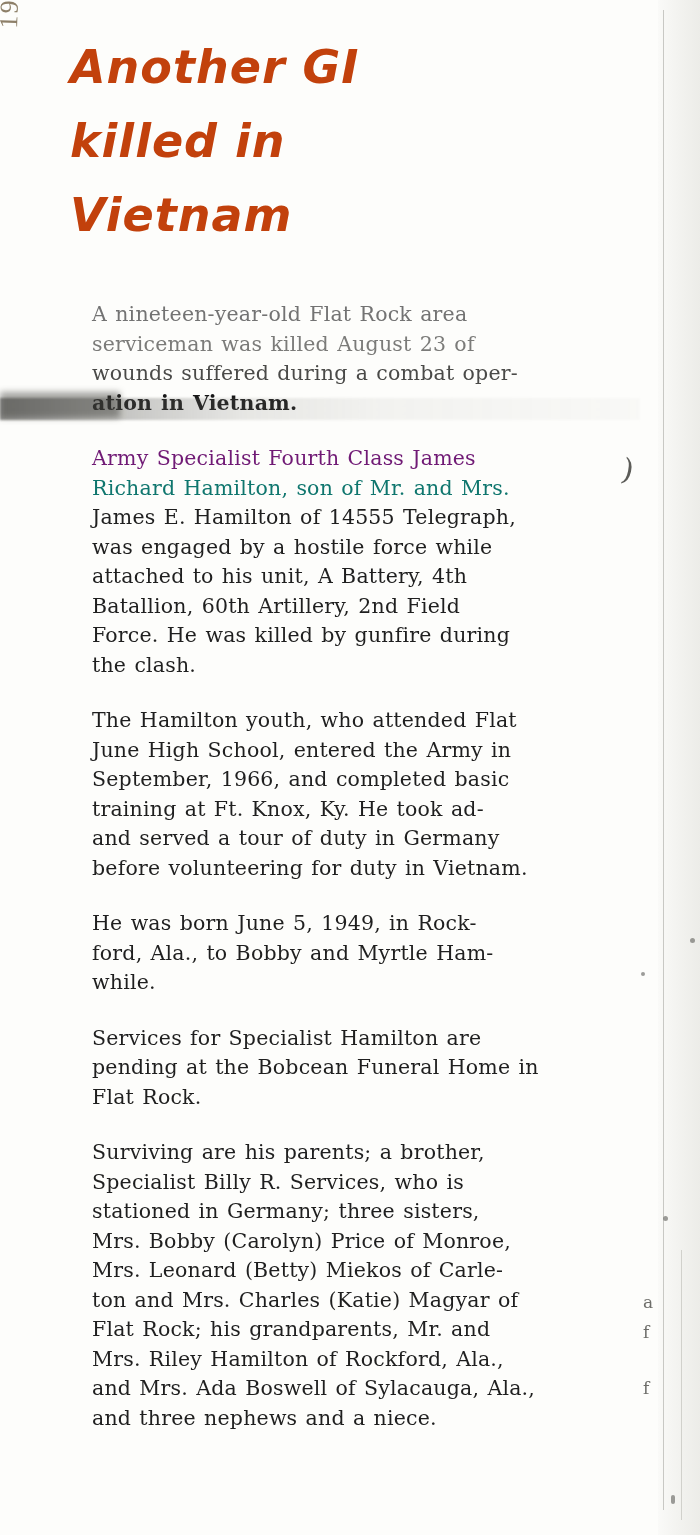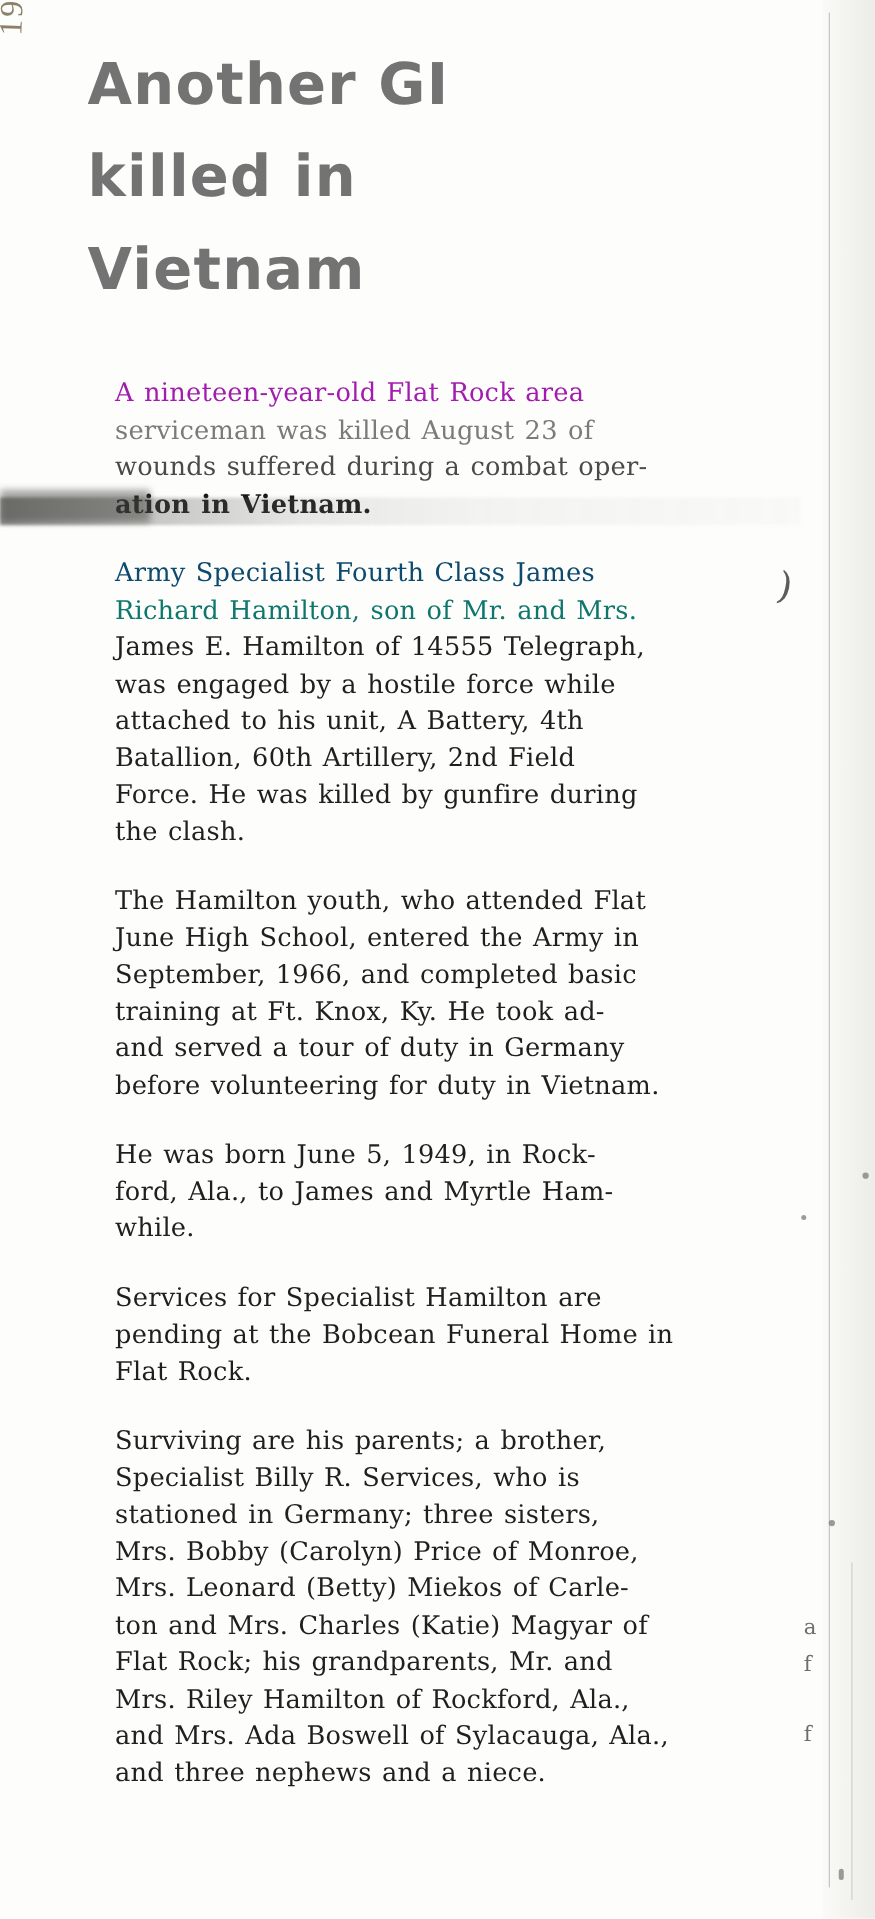--- a/index.html
+++ b/index.html
@@ -67,23 +67,24 @@
   }
 
   
   .headline {
     position: absolute;
     left: 70px;
     top: 30px;
     width: 430px;
     font-family: "DejaVu Sans", sans-serif;
     font-weight: bold;
+    font-style: italic;
     font-size: 46px;
     line-height: 74px;
-    color: #737373;
+    color: #c2410c;
     letter-spacing: 1px;
   }
   .headline .hl-line { display: block; }
 
   
   .body-col {
     position: absolute;
     left: 66px;
     top: 300px;
     width: 546px;
@@ -95,26 +96,26 @@
     line-height: 29.5px;
     color: #1f1f1f;
     margin: 0 0 26px 0;
     text-indent: 26px;
     letter-spacing: 0.2px;
     word-spacing: 1.5px;
   }
 
   
   .para.fade-1 { color: #6a6a68; }
-  .para.fade-1 .ln-1 { color: #a21caf; }
+  .para.fade-1 .ln-1 { color: #737373; }
   .para.fade-1 .ln-2 { color: #7b7b79; }
   .para.fade-1 .ln-3 { color: #4a4a48; }
   .para.fade-1 .ln-4 { color: #161616; font-weight: bold; }
 
-  .para.fade-2 .ln-1 { color: #0c4a6e; }
+  .para.fade-2 .ln-1 { color: #701a75; }
   .para.fade-2 .ln-2 { color: #0f766e; }
 
   .para .ln { display: block; }
 
   
   .smudge {
     position: absolute;
     left: 0;
     top: 398px;
     width: 640px;
@@ -201,21 +202,21 @@
       <span class="ln">The Hamilton youth, who attended Flat</span>
       <span class="ln">June High School, entered the Army in</span>
       <span class="ln">September, 1966, and completed basic</span>
       <span class="ln">training at Ft. Knox, Ky. He took ad-</span>
       <span class="ln">and served a tour of duty in Germany</span>
       <span class="ln">before volunteering for duty in Vietnam.</span>
     </p>
 
     <p class="para">
       <span class="ln">He was born June 5, 1949, in Rock-</span>
-      <span class="ln">ford, Ala., to James and Myrtle Ham-</span>
+      <span class="ln">ford, Ala., to Bobby and Myrtle Ham-</span>
       <span class="ln">while.</span>
     </p>
 
     <p class="para">
       <span class="ln">Services for Specialist Hamilton are</span>
       <span class="ln">pending at the Bobcean Funeral Home in</span>
       <span class="ln">Flat Rock.</span>
     </p>
 
     <p class="para">

